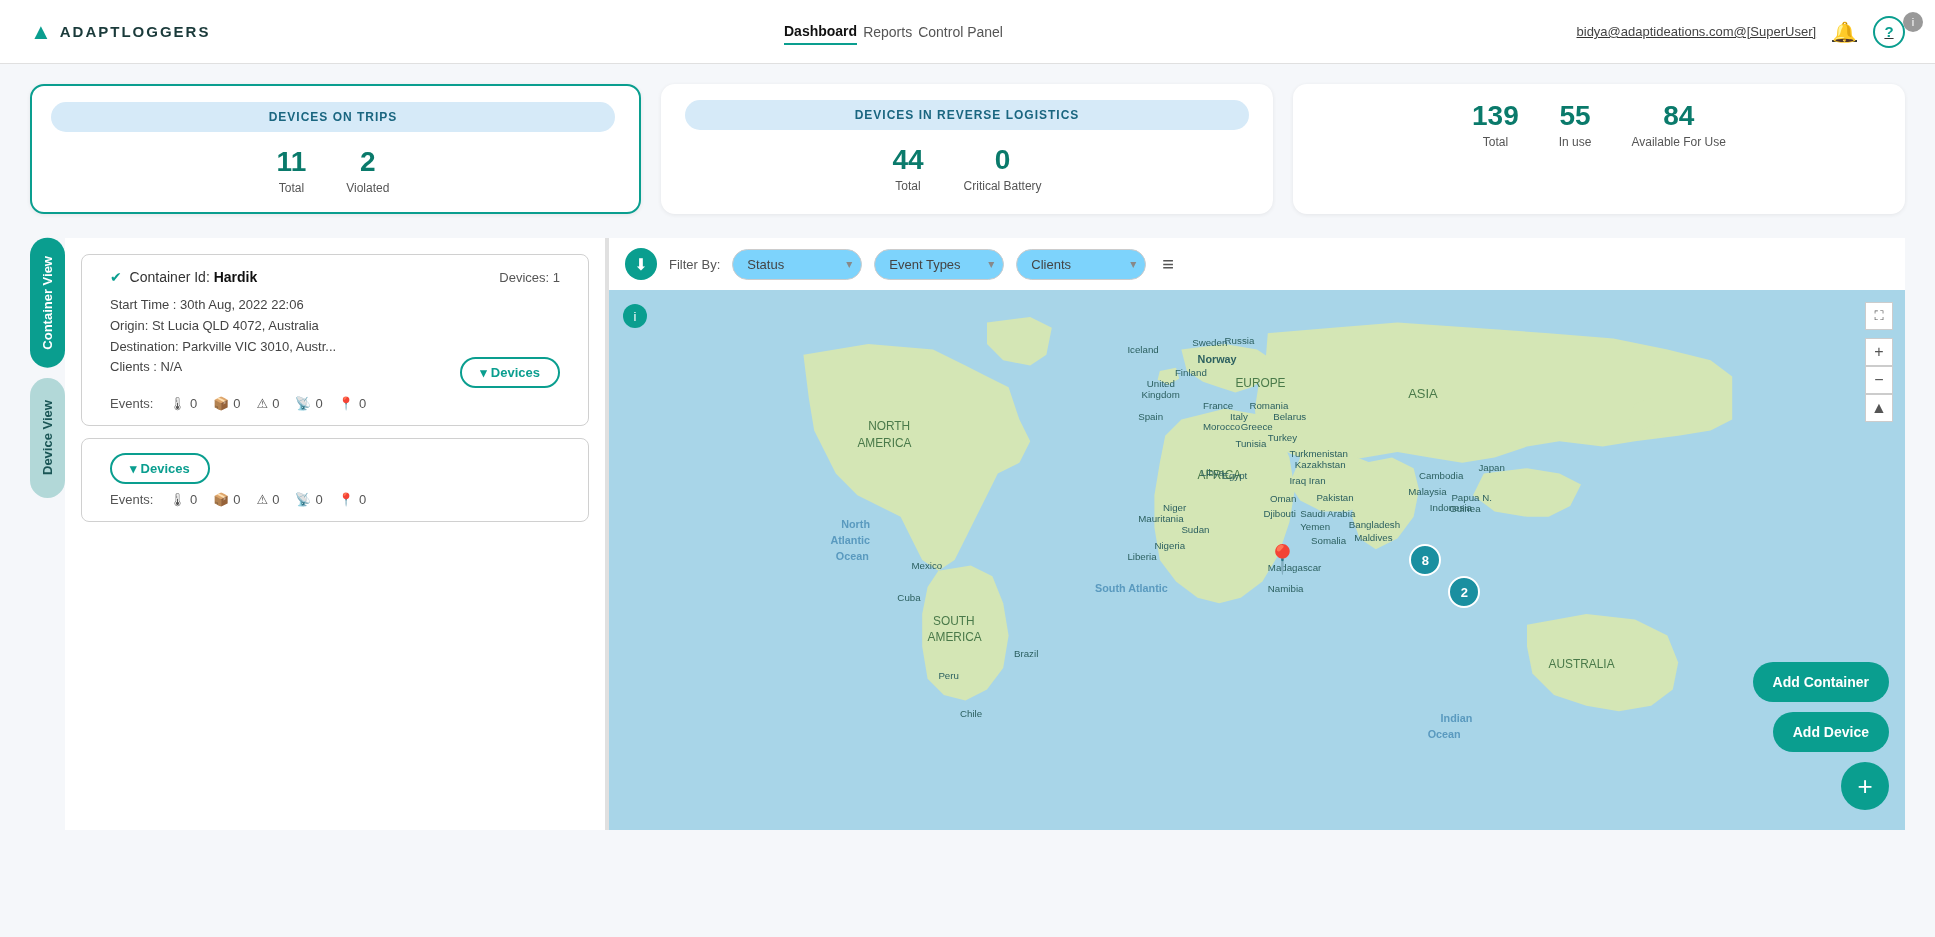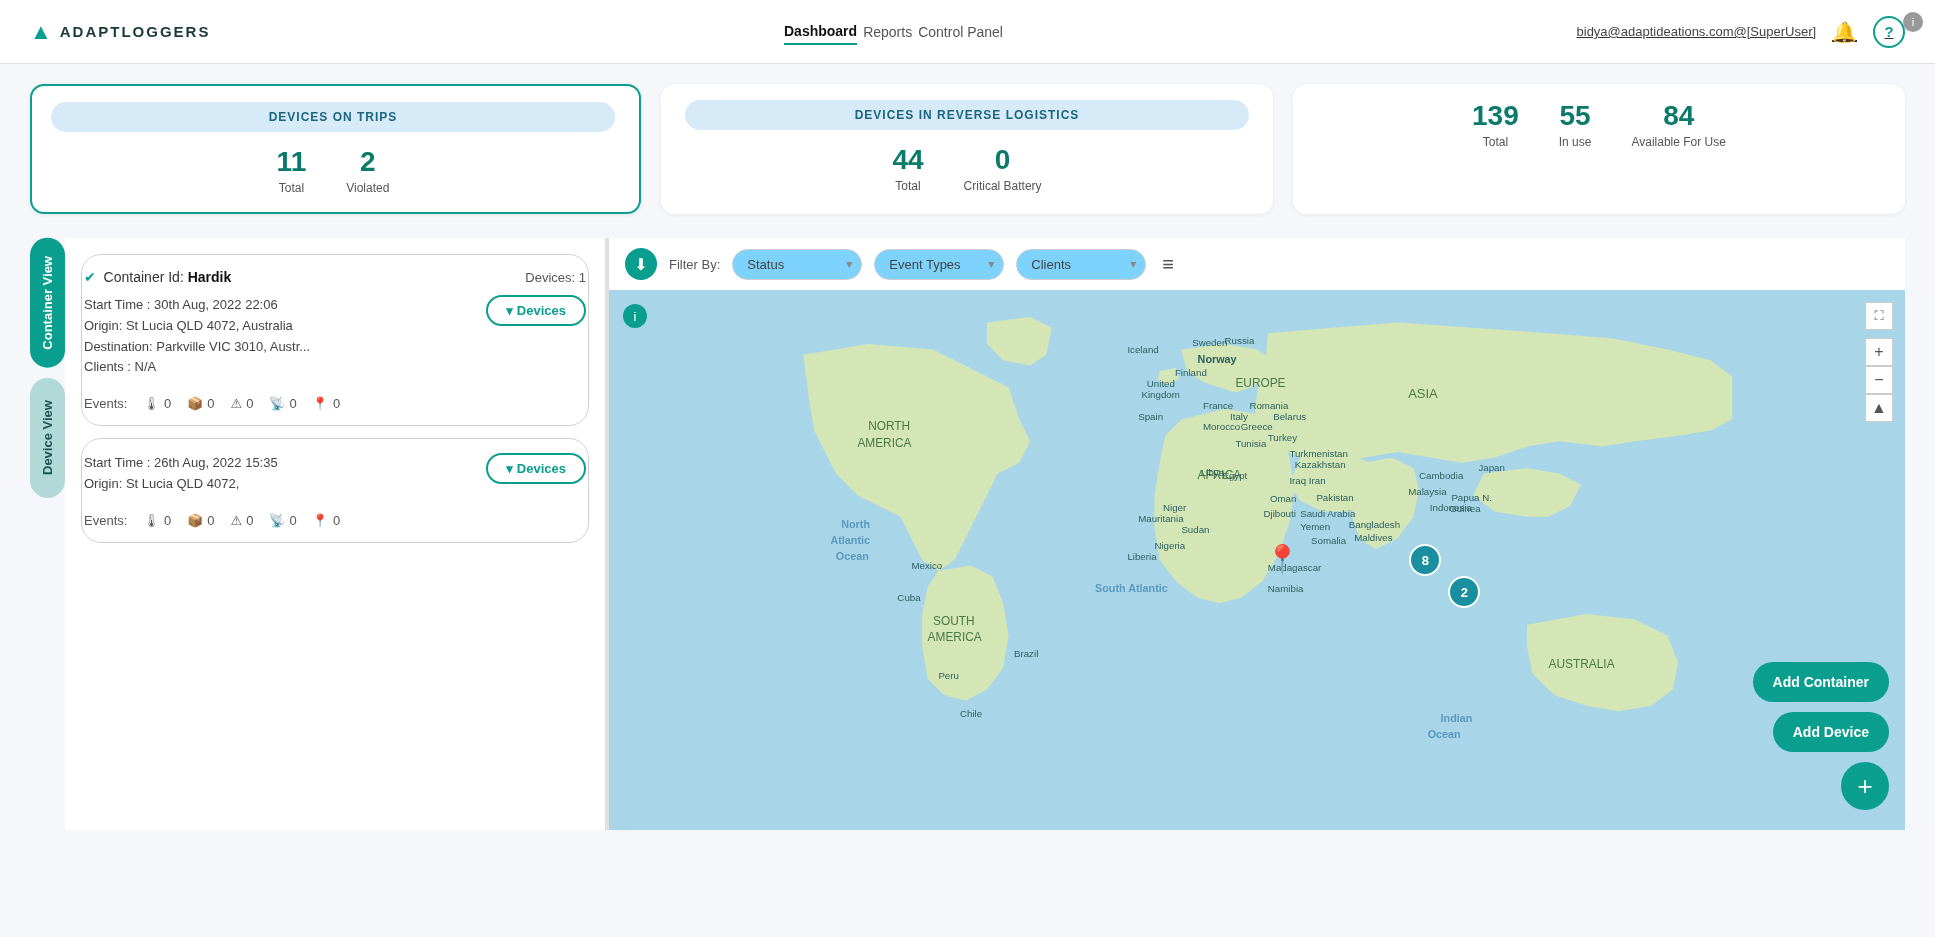--- a/index.html
+++ b/index.html
@@ -77,21 +77,21 @@
     .search-bar input {
       border: none; background: transparent; font-size: 13px; flex: 1; outline: none; color: #555;
     }
     .search-icon { color: #888; font-size: 16px; }
 
     .selected-container-label { font-size: 13px; color: #444; margin-bottom: 12px; }
     .selected-container-label span { font-weight: 600; }
 
     
     .container-card {
-      border: 1px solid #d0d0d0; border-radius: 20px; padding: 14px 2px;
+      border: 1px solid #d0d0d0; border-radius: 8px; padding: 14px 28px;
       margin-bottom: 12px; background: #fff;
     }
     .container-card-header { display: flex; justify-content: space-between; align-items: center; margin-bottom: 10px; }
     .container-id { font-size: 14px; color: #333; }
     .container-id .check-icon { color: #0a9e8f; margin-right: 4px; }
     .container-id strong { color: #111; }
     .devices-count { font-size: 13px; color: #555; }
     .container-info { font-size: 13px; color: #444; line-height: 1.6; margin-bottom: 10px; }
     .devices-btn {
       border: 2px solid #0a9e8f; border-radius: 20px; background: #fff;
@@ -273,21 +273,21 @@
       <div class="container-list">
 
         <div class="container-card">
           <div class="container-card-header">
             <span class="container-id">
               <span class="check-icon">✔</span>
               Container Id: <strong>Hardik</strong>
             </span>
             <span class="devices-count">Devices: 1</span>
           </div>
-          <div style="display:flex; justify-content:space-between; align-items:flex-start;">
+          <div style="display:flex; justify-content:space-between; align-items:flex-end;">
             <div class="container-info">
               <div>Start Time : 30th Aug, 2022 22:06</div>
               <div>Origin: St Lucia QLD 4072, Australia</div>
               <div>Destination: Parkville VIC 3010, Austr...</div>
               <div>Clients : N/A</div>
             </div>
             <button class="devices-btn">
               <span>▾</span>
               <span>Devices</span>
             </button>
@@ -297,24 +297,20 @@
             <span class="event-item">🌡 <span>0</span></span>
             <span class="event-item">📦 <span>0</span></span>
             <span class="event-item">⚠ <span>0</span></span>
             <span class="event-item">📡 <span>0</span></span>
             <span class="event-item">📍 <span>0</span></span>
           </div>
         </div>
 
         <div class="container-card">
           <div style="display:flex; justify-content:space-between; align-items:flex-start;">
-            <div class="container-info">
-              <div>Start Time : 26th Aug, 2022 15:35</div>
-              <div>Origin: St Lucia QLD 4072,</div>
-            </div>
             <button class="devices-btn">
               <span>▾</span>
               <span>Devices</span>
             </button>
           </div>
           <div class="events-row">
             <span>Events:</span>
             <span class="event-item">🌡 <span>0</span></span>
             <span class="event-item">📦 <span>0</span></span>
             <span class="event-item">⚠ <span>0</span></span>

